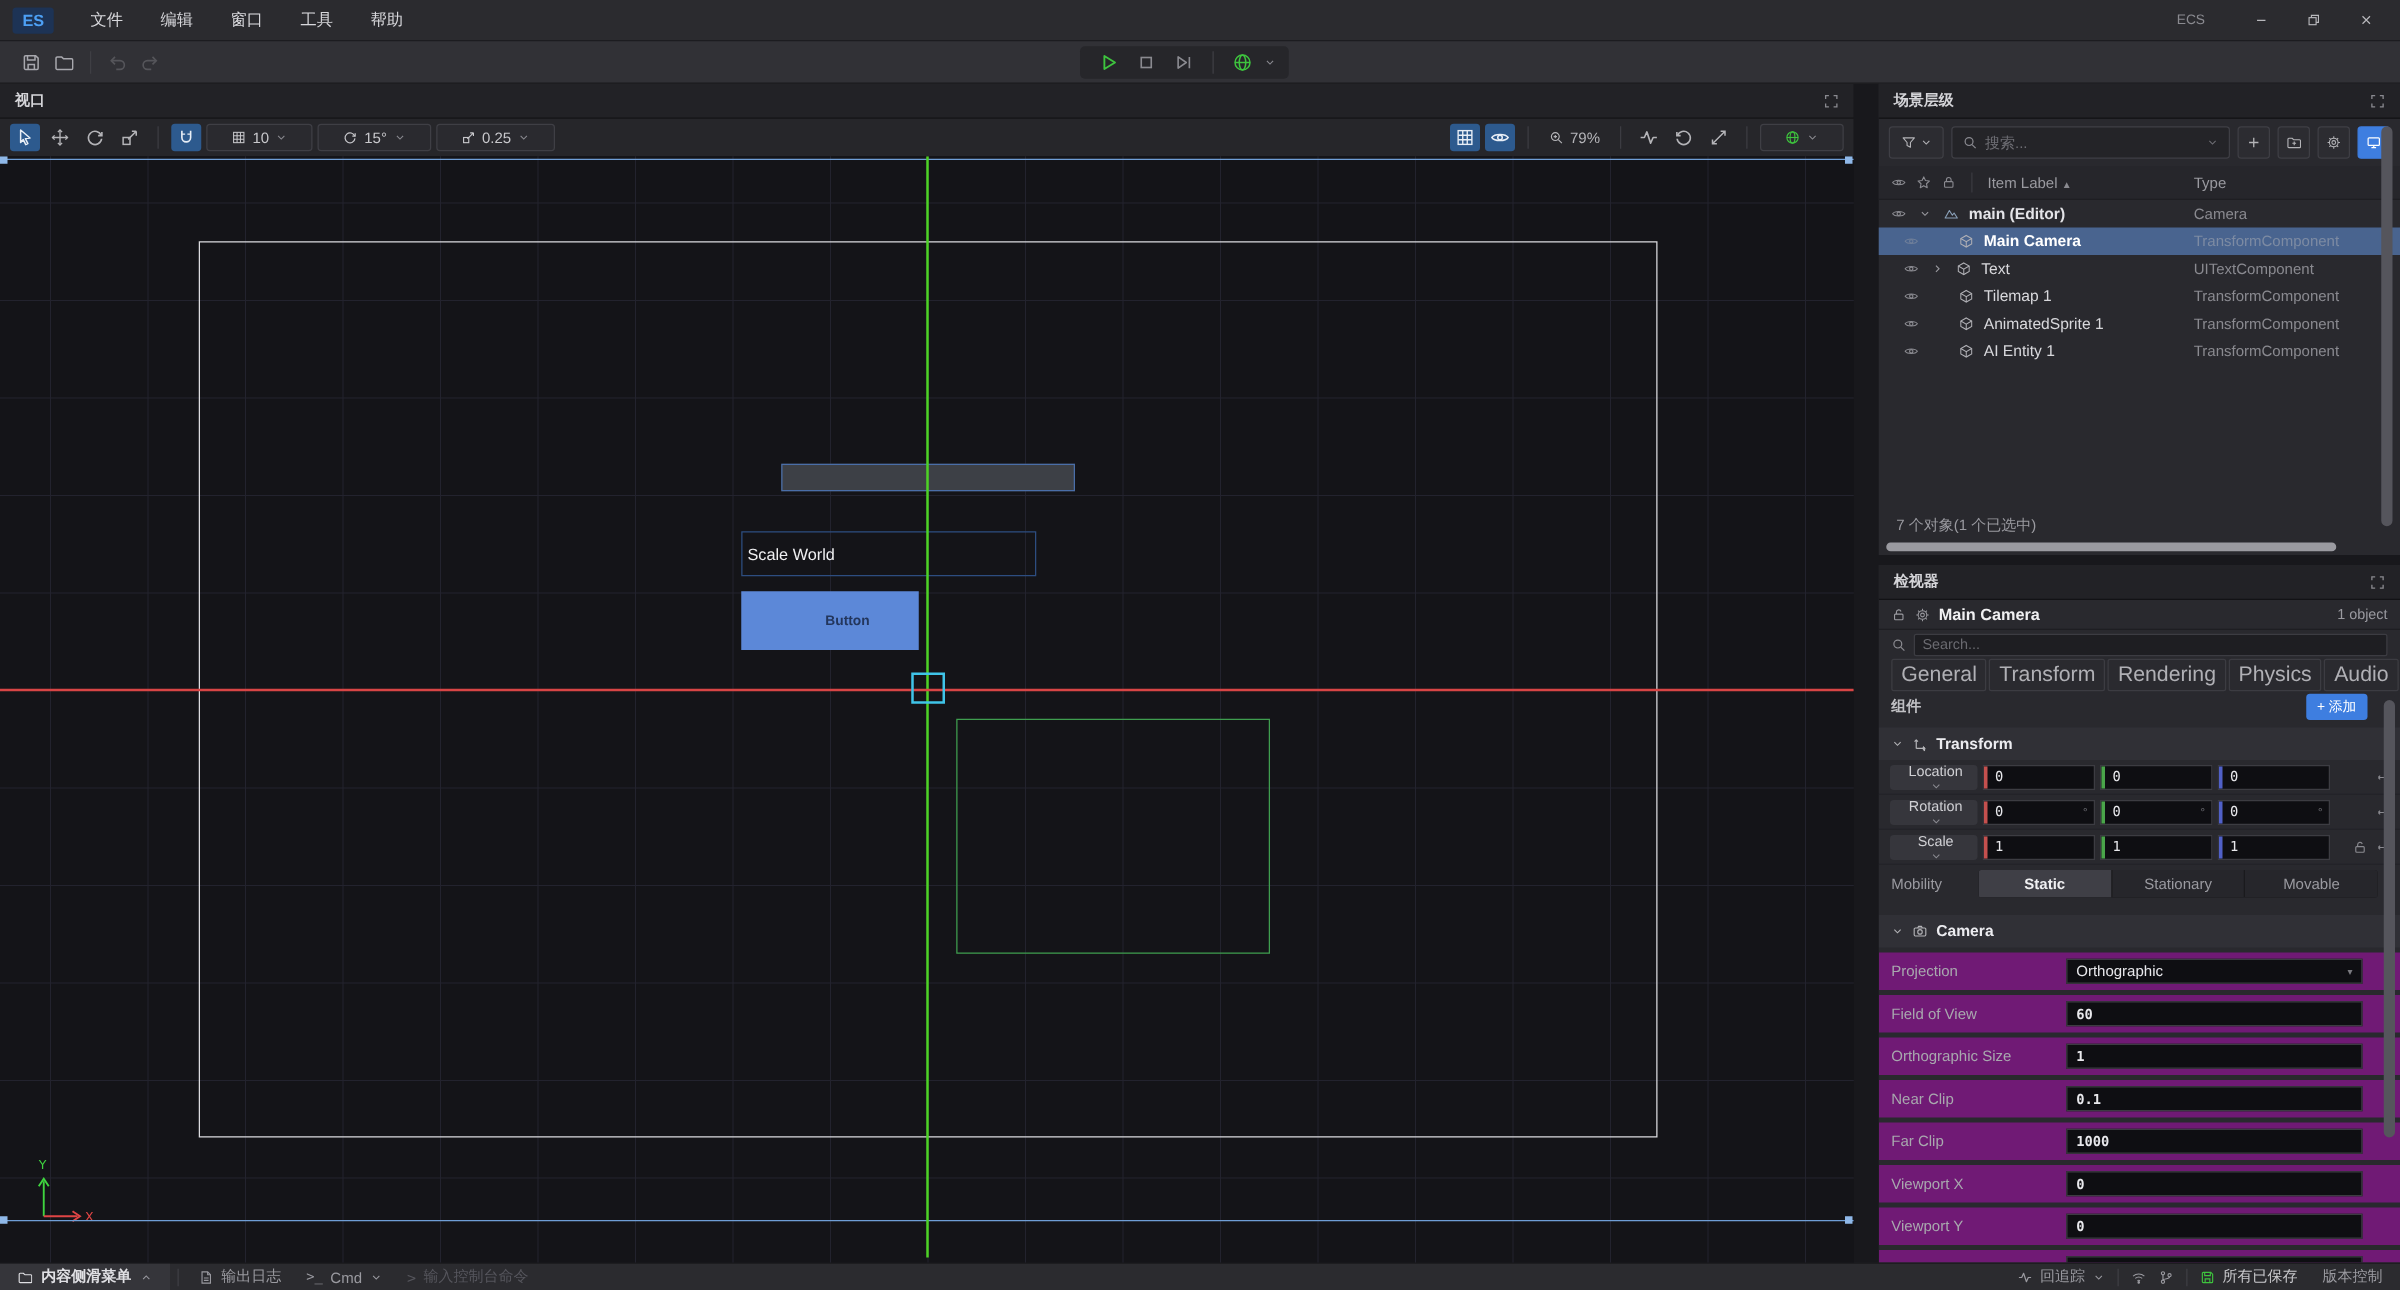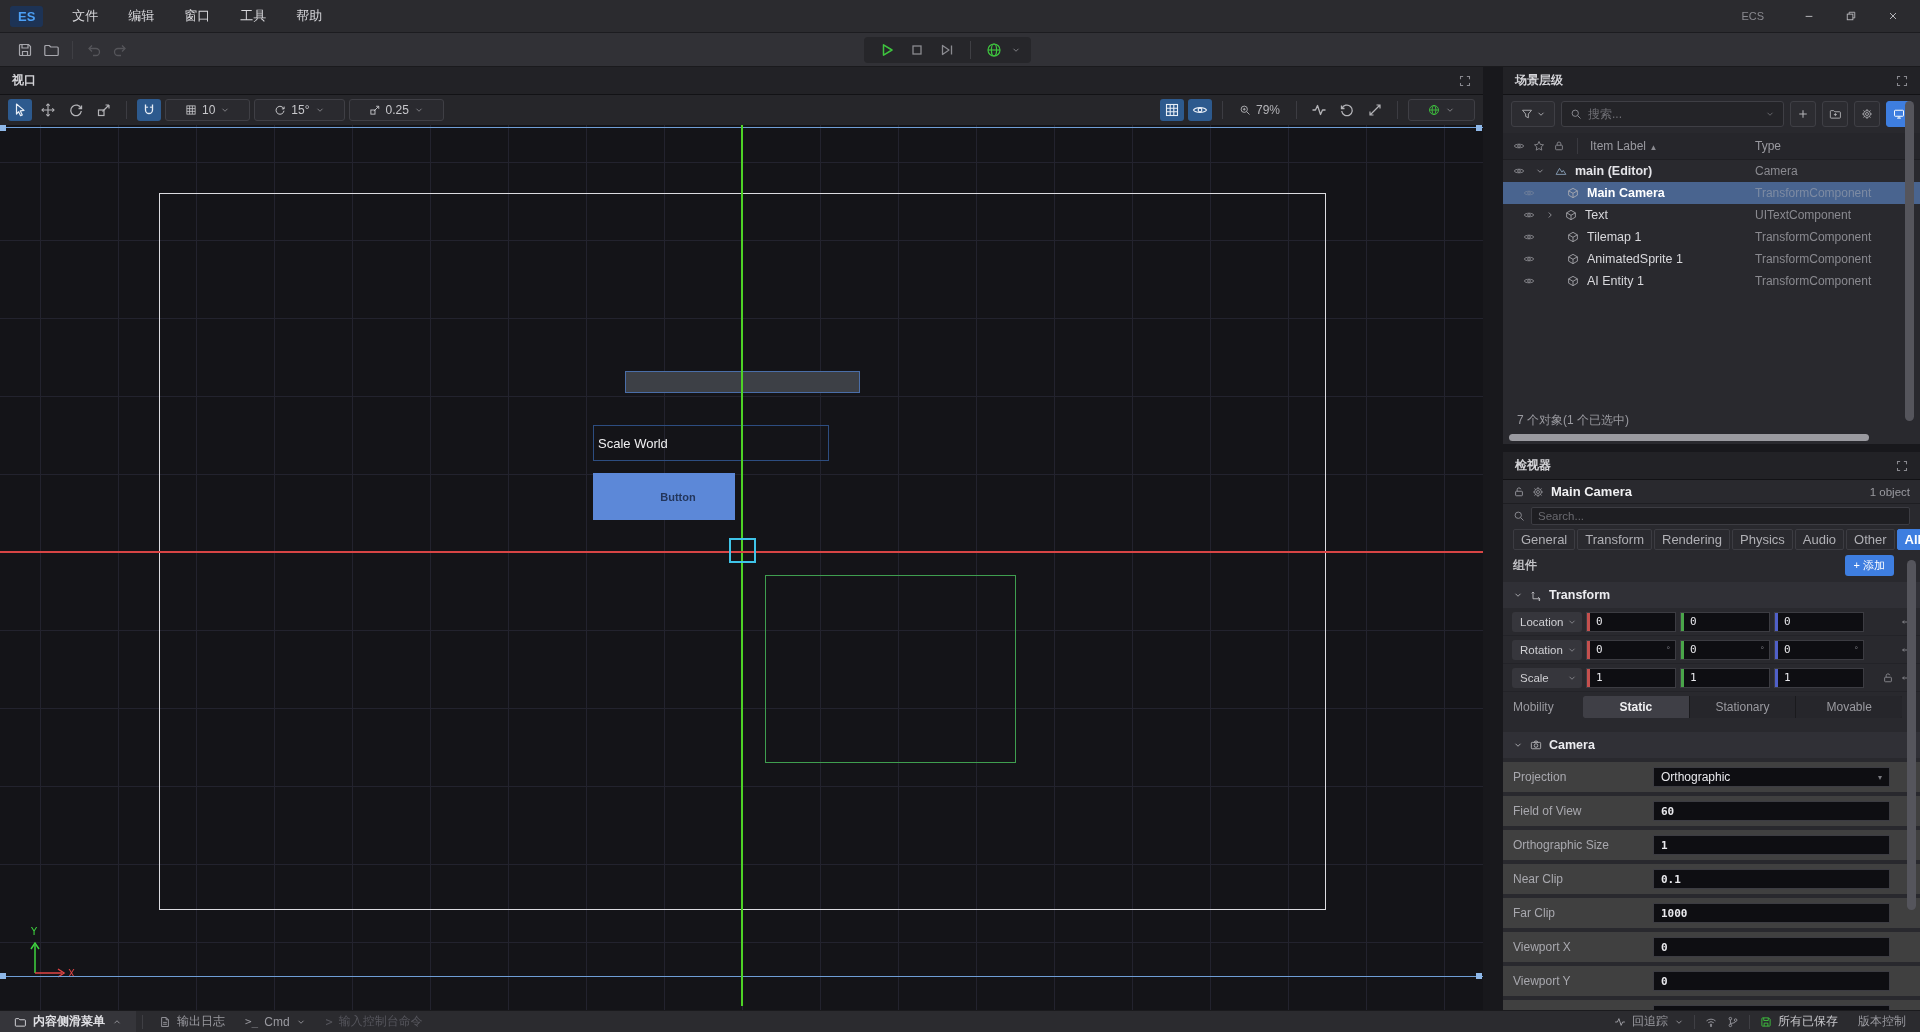--- a/index.html
+++ b/index.html
@@ -127,55 +127,55 @@
   .insp-obj-row .obj-name { font-weight:bold; font-size:13px; color:#f0f0f2; }
   .insp-obj-row .obj-count { margin-left:auto; color:#9a9aa0; font-size:11.5px; }
   .insp-obj-row .g-icon { color:#9a9aa0; }
   .insp-search { height:24px; display:flex; align-items:center; gap:6px; padding:0 10px; flex:none; }
   .insp-search .box { flex:1; height:18px; border:1px solid #3c3c42; background:#1e1e22;
     border-radius:2px; display:flex; align-items:center; padding:0 6px; }
   .insp-search input { flex:1; background:transparent; border:none; outline:none; color:#c8c8cc;
     font-size:11.5px; font-family:inherit; }
   .insp-search input::placeholder { color:#6a6a70; }
   .insp-tabs { height:23px; display:flex; align-items:center; gap:2px; padding:0 10px; flex:none; }
-  .insp-tab { border:1px solid #3c3c42; background:#2a2a2f; color:#b0b0b5; font-size:13px;
+  .insp-tab { border:1px solid #3c3c42; background:#2a2a2f; color:#b0b0b5; font-size:17px;
     padding:2px 7px; border-radius:2px; white-space:nowrap; }
   .insp-tab.active { background:#3e7ee0; border-color:#3e7ee0; color:#fff; font-weight:bold; }
   .comp-row { height:29px; display:flex; align-items:center; padding:0 10px; flex:none; }
   .comp-row .comp-label { font-weight:bold; color:#c0c0c4; }
   .add-btn { margin-left:auto; margin-right:16px; background:#3e7ee0; color:#fff; font-size:11px;
     padding:3px 9px; border-radius:3px; border:none; font-family:inherit; }
   .section-hdr { height:26px; background:#303036; display:flex; align-items:center; gap:7px;
     padding:0 10px; margin-top:2px; flex:none; }
   .section-hdr .title { font-weight:bold; font-size:12.5px; color:#ececf0; }
   .section-hdr .chev, .section-hdr .s-icon { color:#b4b4b8; }
 
   .t-row { height:28px; display:grid; grid-template-columns:70px 1fr 1fr 1fr 44px;
     gap:4px; align-items:center; padding:0 8px 0 9px; border-bottom:1px solid #232328; flex:none; }
   .t-label { height:20px; background:#36363c; border:none; border-radius:3px; color:#d0d0d4;
     font-size:11.5px; display:flex; align-items:center; justify-content:space-between;
-    padding:0 5px 0 8px; font-family:inherit; }
+    padding:0 5px 0 8px; font-family:inherit;flex-direction:column; }
   .t-label .chev { color:#8a8a90; }
   .t-input { height:20px; background:#0e0e12; border:1px solid #3c3c42; display:flex;
     align-items:center; overflow:hidden; }
   .t-input .bar { width:3px; height:100%; flex:none; }
   .bar.x { background:#c4504e; } .bar.y { background:#4aa54a; } .bar.z { background:#5060c8; }
   .t-val { color:#e8e8ec; font-size:11px; padding-left:6px; font-family:"DejaVu Sans Mono",monospace; }
   .t-unit { margin-left:auto; padding-right:5px; color:#7a7a80; font-size:9px; }
   .t-icons { display:flex; align-items:center; justify-content:flex-end; gap:6px; color:#8a8a90; }
   .mob-row { height:30px; display:flex; align-items:center; padding:0 10px; flex:none; }
   .mob-label { width:70px; color:#9a9aa0; }
   .seg { flex:1; display:flex; height:22px; border-radius:2px; overflow:hidden; gap:1px;
     background:#1a1a1d; margin-right:8px; }
   .seg-btn { flex:1; background:#26262b; color:#9a9aa0; display:flex; align-items:center;
     justify-content:center; font-size:12px; }
   .seg-btn.active { background:#3f3f46; color:#f0f0f2; font-weight:bold; }
 
   .cam-props { flex:1; display:flex; flex-direction:column; gap:4px; padding-top:4px; overflow:hidden; }
-  .p-row { height:30px; background:#404040; display:flex; align-items:center; padding:0 10px; flex:none; }
+  .p-row { height:30px; background:#701a75; display:flex; align-items:center; padding:0 10px; flex:none; }
   .p-label { width:140px; color:#a8a8ae; font-size:12px; flex:none; }
   .p-control { flex:1; height:20px; margin-right:20px; background:#0e0e12; border:1px solid #3c3c42;
     display:flex; align-items:center; padding:0 7px; color:#e8e8ec; font-size:12px;text-align:right; }
   .p-control.num { font-family:"DejaVu Sans Mono",monospace; font-size:11px; font-weight:bold; }
   .p-control .dd-caret { margin-left:auto; color:#7a7a80; }
   .insp-panel .v-scrollbar { top:108px; height:350px; right:4px; }
 
   
   .statusbar { height:22px; background:#2b2b2f; border-top:1px solid #1a1a1d;
     display:flex; align-items:center; color:#9a9aa0; font-size:12px; }

